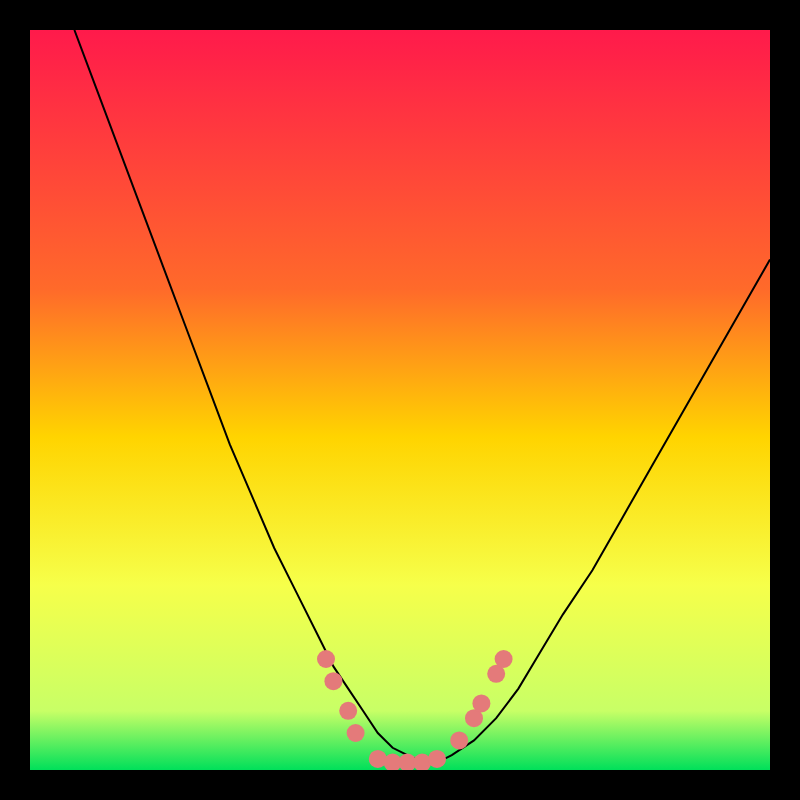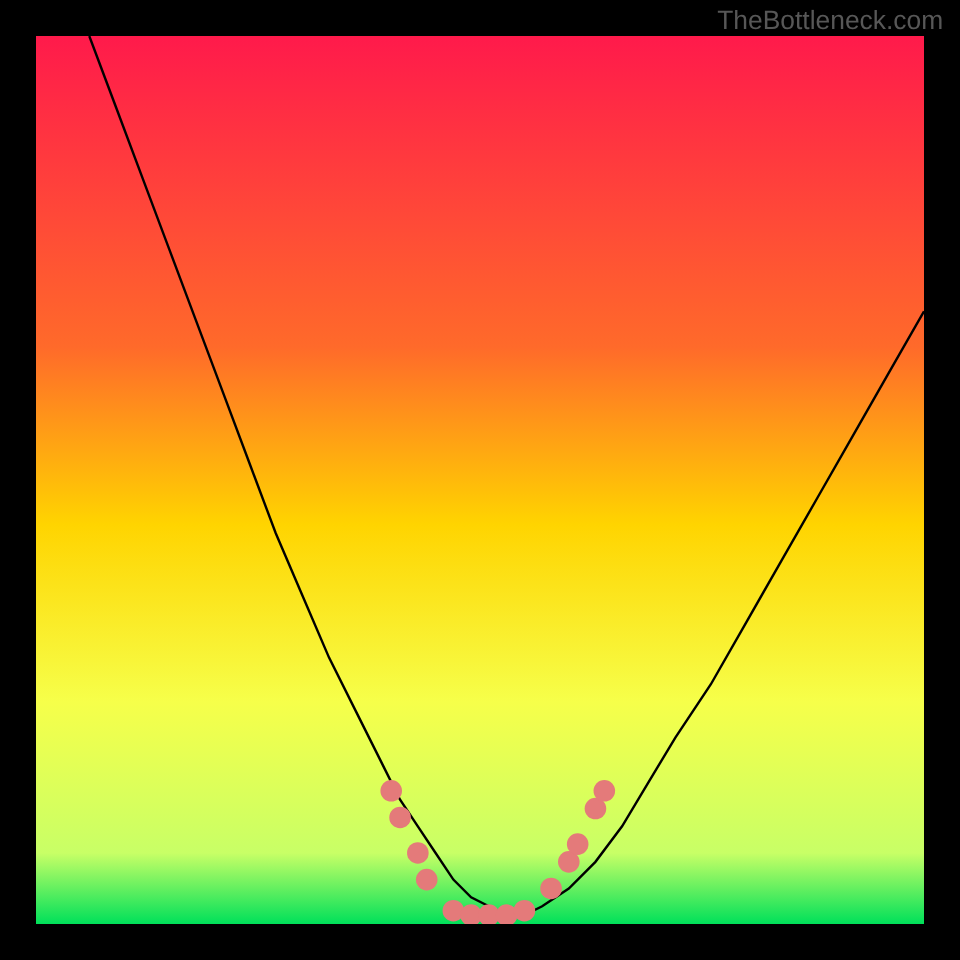--- a/index.html
+++ b/index.html
@@ -4,21 +4,20 @@
 <style>
 html,body{margin:0;padding:0;width:800px;height:800px;background:#000;}
 .wrap{position:relative;width:800px;height:800px;}
 .watermark{position:absolute;top:4px;right:14px;font:22px Arial,sans-serif;color:#575757;z-index:10;white-space:nowrap;}
 .plot{position:absolute;left:30px;top:30px;width:740px;height:740px;overflow:hidden;}
 svg{display:block;}
 </style>
 </head>
 <body>
 <div class="wrap">
-  <div class="watermark">TheBottleneck.com</div>
   <div class="plot">
     <svg id="svg" width="740" height="740" viewBox="0 0 740 740">
         <defs>
           <linearGradient id="bg" x1="0" y1="0" x2="0" y2="1">
             <stop offset="0%" stop-color="#ff1a4b"></stop>
             <stop offset="35%" stop-color="#ff6a2a"></stop>
             <stop offset="55%" stop-color="#ffd400"></stop>
             <stop offset="75%" stop-color="#f6ff4a"></stop>
             <stop offset="92%" stop-color="#c8ff66"></stop>
             <stop offset="100%" stop-color="#00e05a"></stop>

